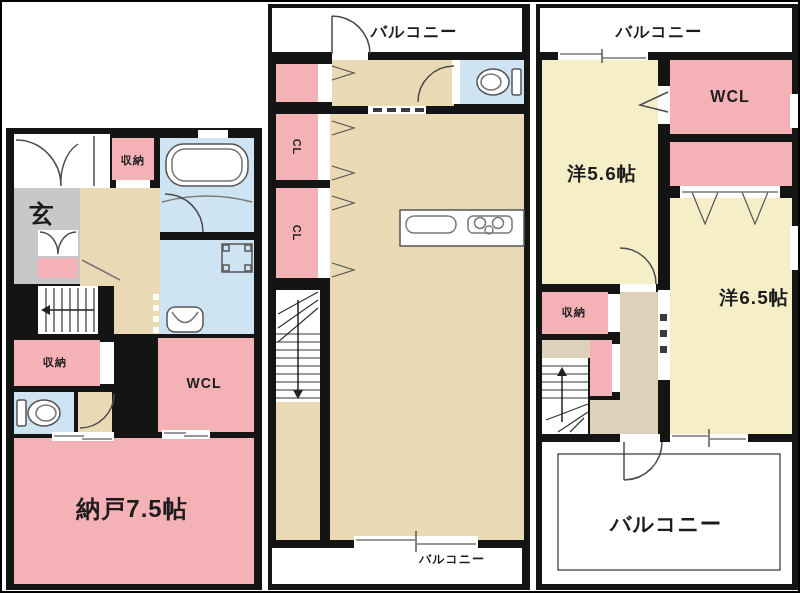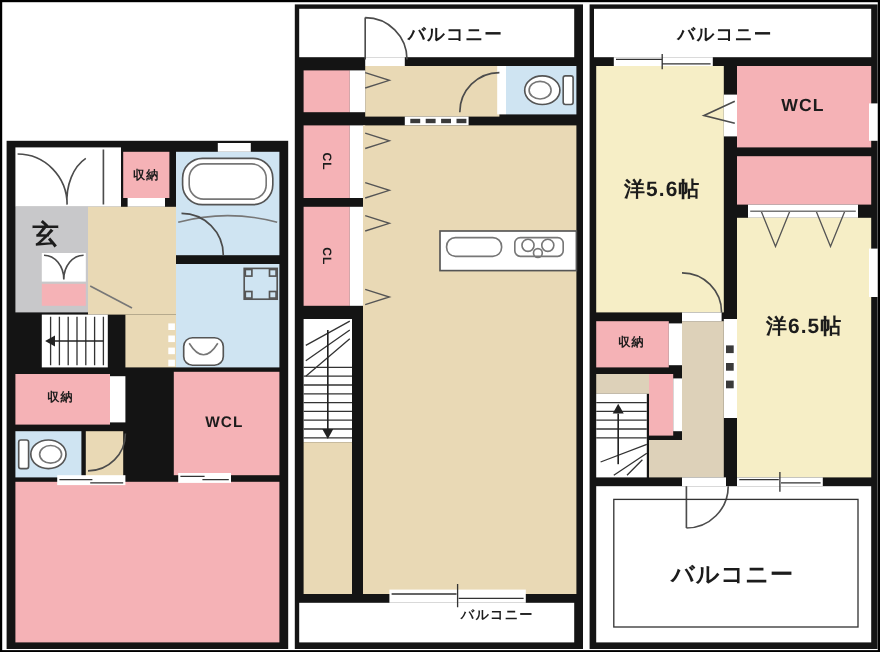--- a/index.html
+++ b/index.html
@@ -204,26 +204,27 @@
 
     <path d="M 622,440 L 622,478 M 622,478 A 38,38 0 0 0 660,440"></path>
     <path d="M 670,434 L 706,434 M 708,437 L 744,437 M 707,427 L 707,445" stroke="#333" stroke-width="1.2"></path>
     <rect x="556" y="452" width="222" height="116" stroke="#333" stroke-width="1.2"></rect>
   </svg>
 
   <div class="lbl" style="left:131px;top:158px;font-size:11px">収納</div>
   <div class="lbl" style="left:40px;top:212px;font-size:24px">玄</div>
   <div class="lbl" style="left:53px;top:360px;font-size:11px">収納</div>
   <div class="lbl" style="left:202px;top:381px;font-size:14px">WCL</div>
+  <div class="lbl" style="left:130px;top:507px;font-size:24px">納戸7.5帖</div>
 
   <div class="lbl" style="left:412px;top:30px;font-size:16px">バルコニー</div>
   <div class="lbl rot" style="left:294px;top:145px;font-size:11px">CL</div>
   <div class="lbl rot" style="left:294px;top:231px;font-size:11px">CL</div>
   <div class="lbl" style="left:450px;top:557px;font-size:12px">バルコニー</div>
 
   <div class="lbl" style="left:657px;top:30px;font-size:16px">バルコニー</div>
   <div class="lbl" style="left:728px;top:95px;font-size:16px">WCL</div>
   <div class="lbl" style="left:600px;top:171px;font-size:19px">洋5.6帖</div>
-  <div class="lbl" style="left:729px;top:295px;font-size:19px">洋6.5帖</div>
+  <div class="lbl" style="left:752px;top:295px;font-size:19px">洋6.5帖</div>
   <div class="lbl" style="left:572px;top:310px;font-size:11px">収納</div>
   <div class="lbl" style="left:664px;top:521px;font-size:21px">バルコニー</div>
 
 </div>
 
 </body></html>

